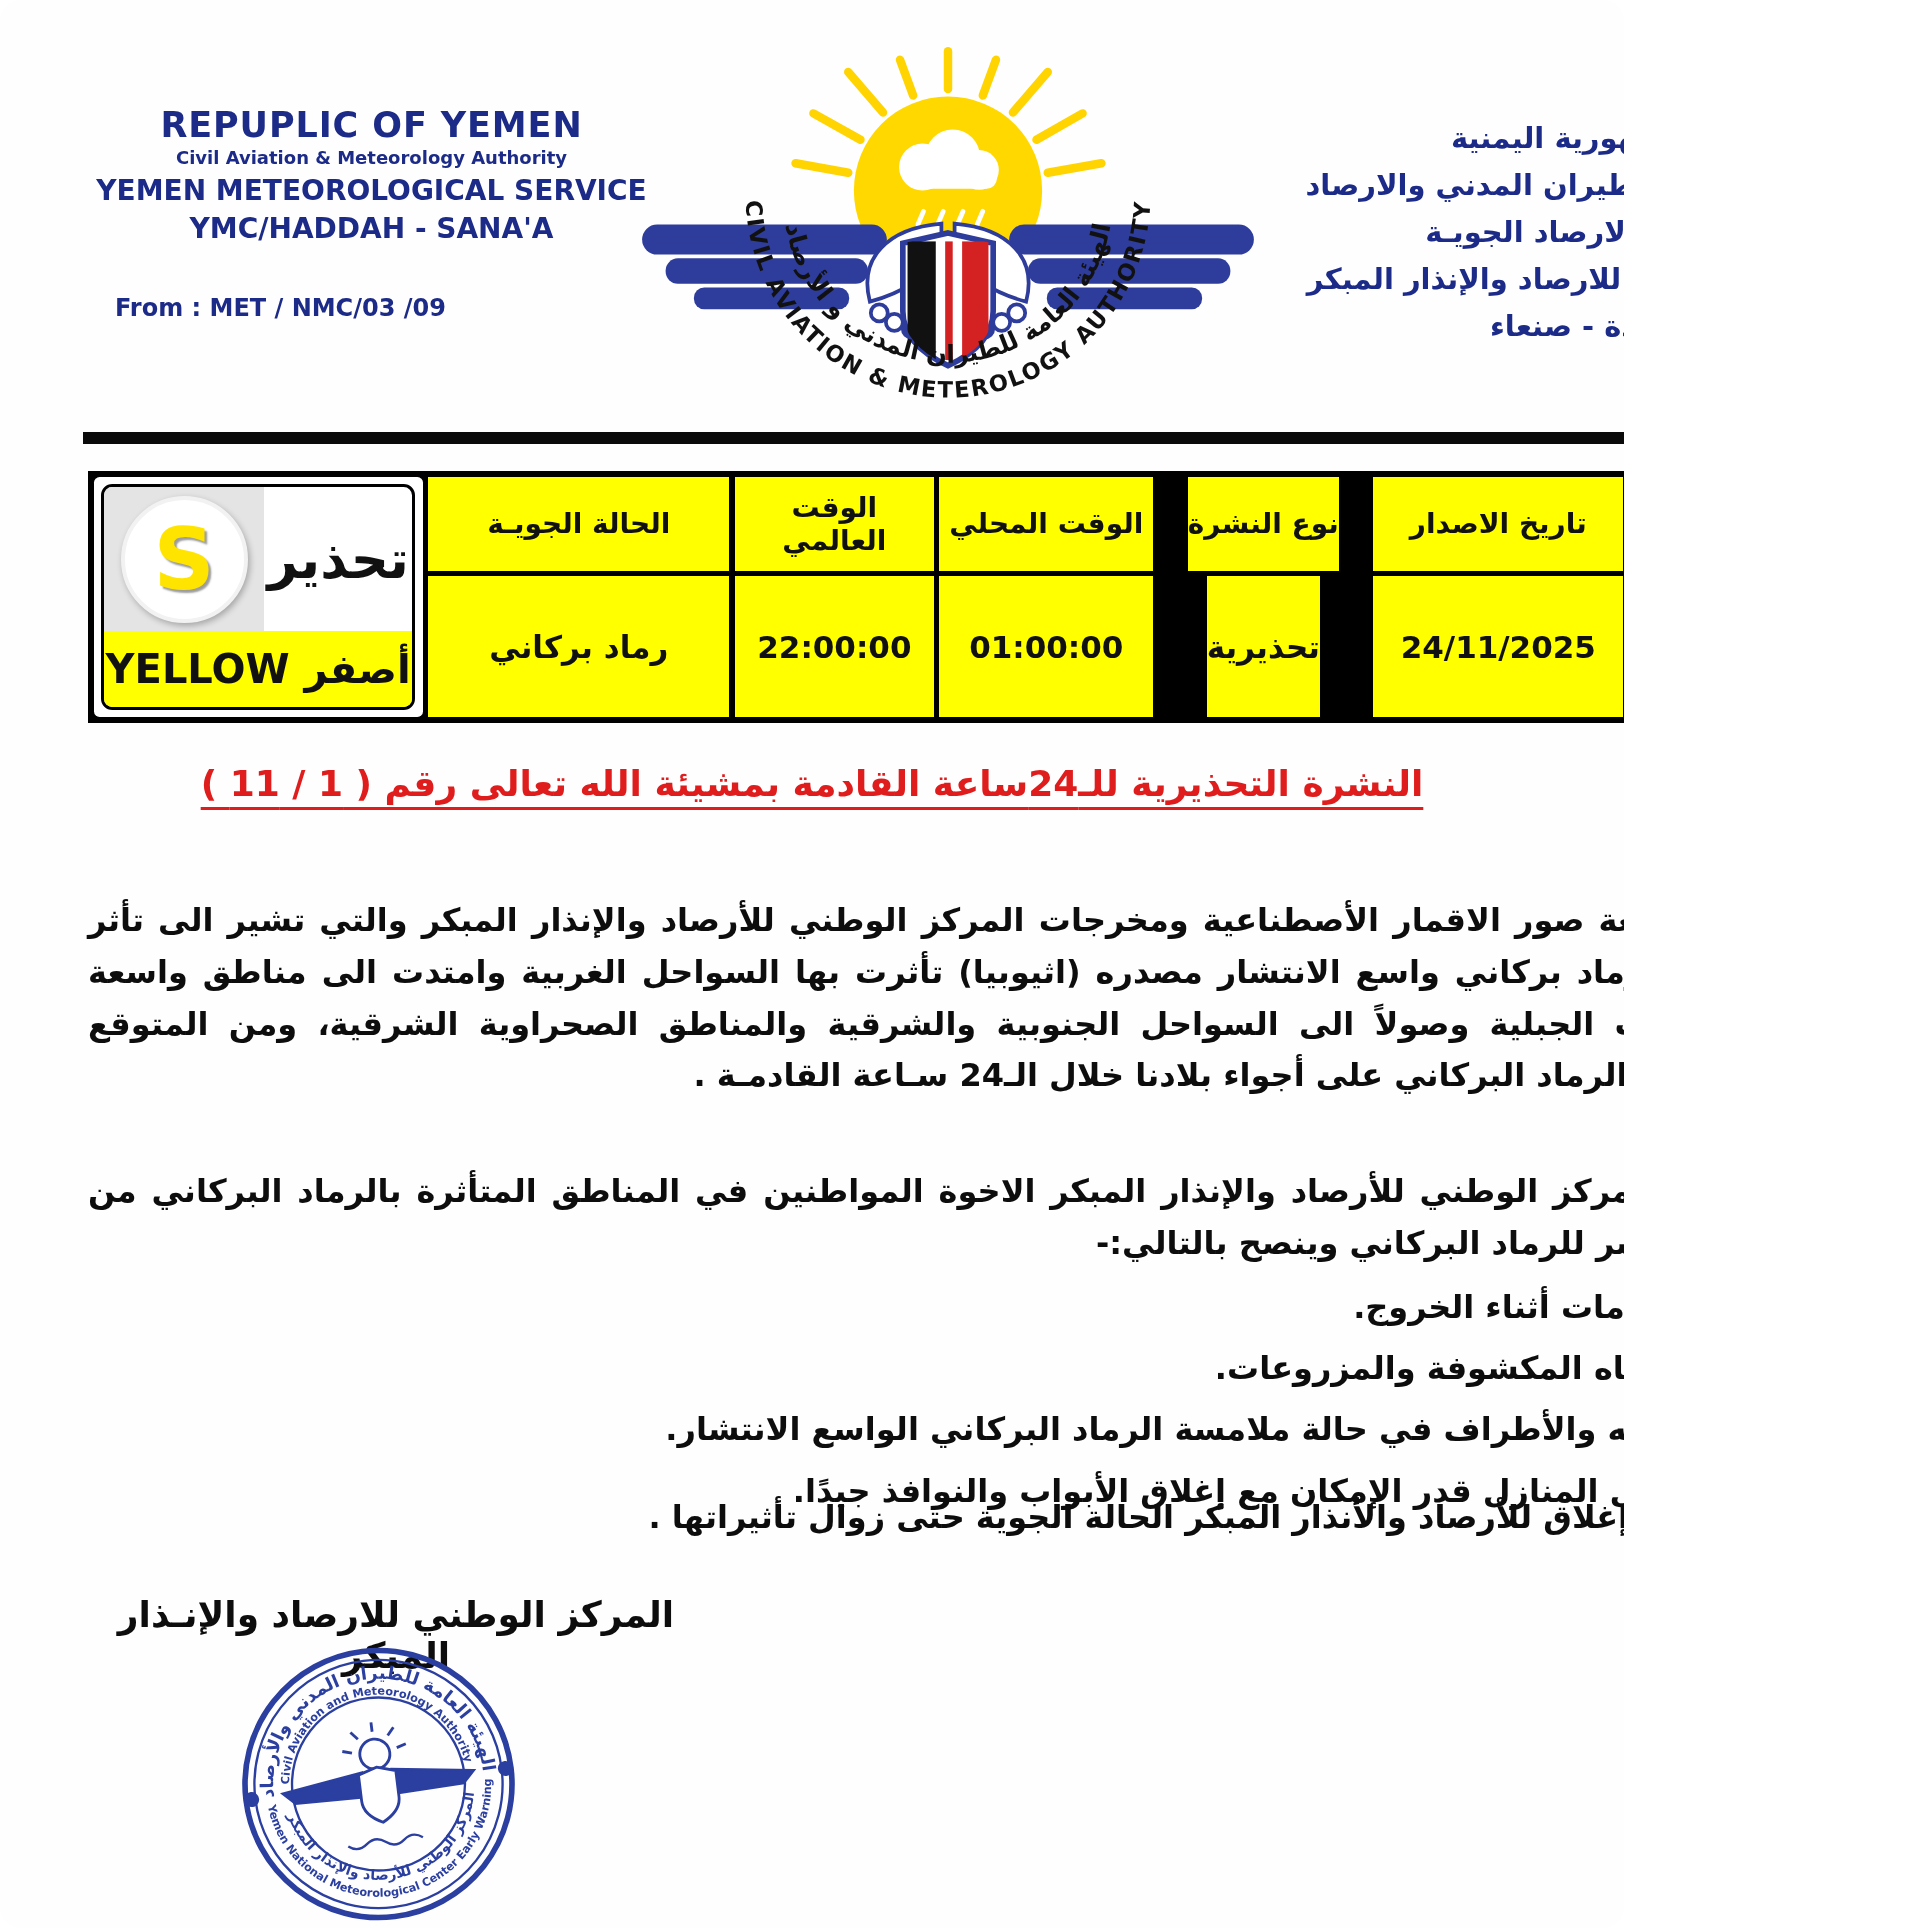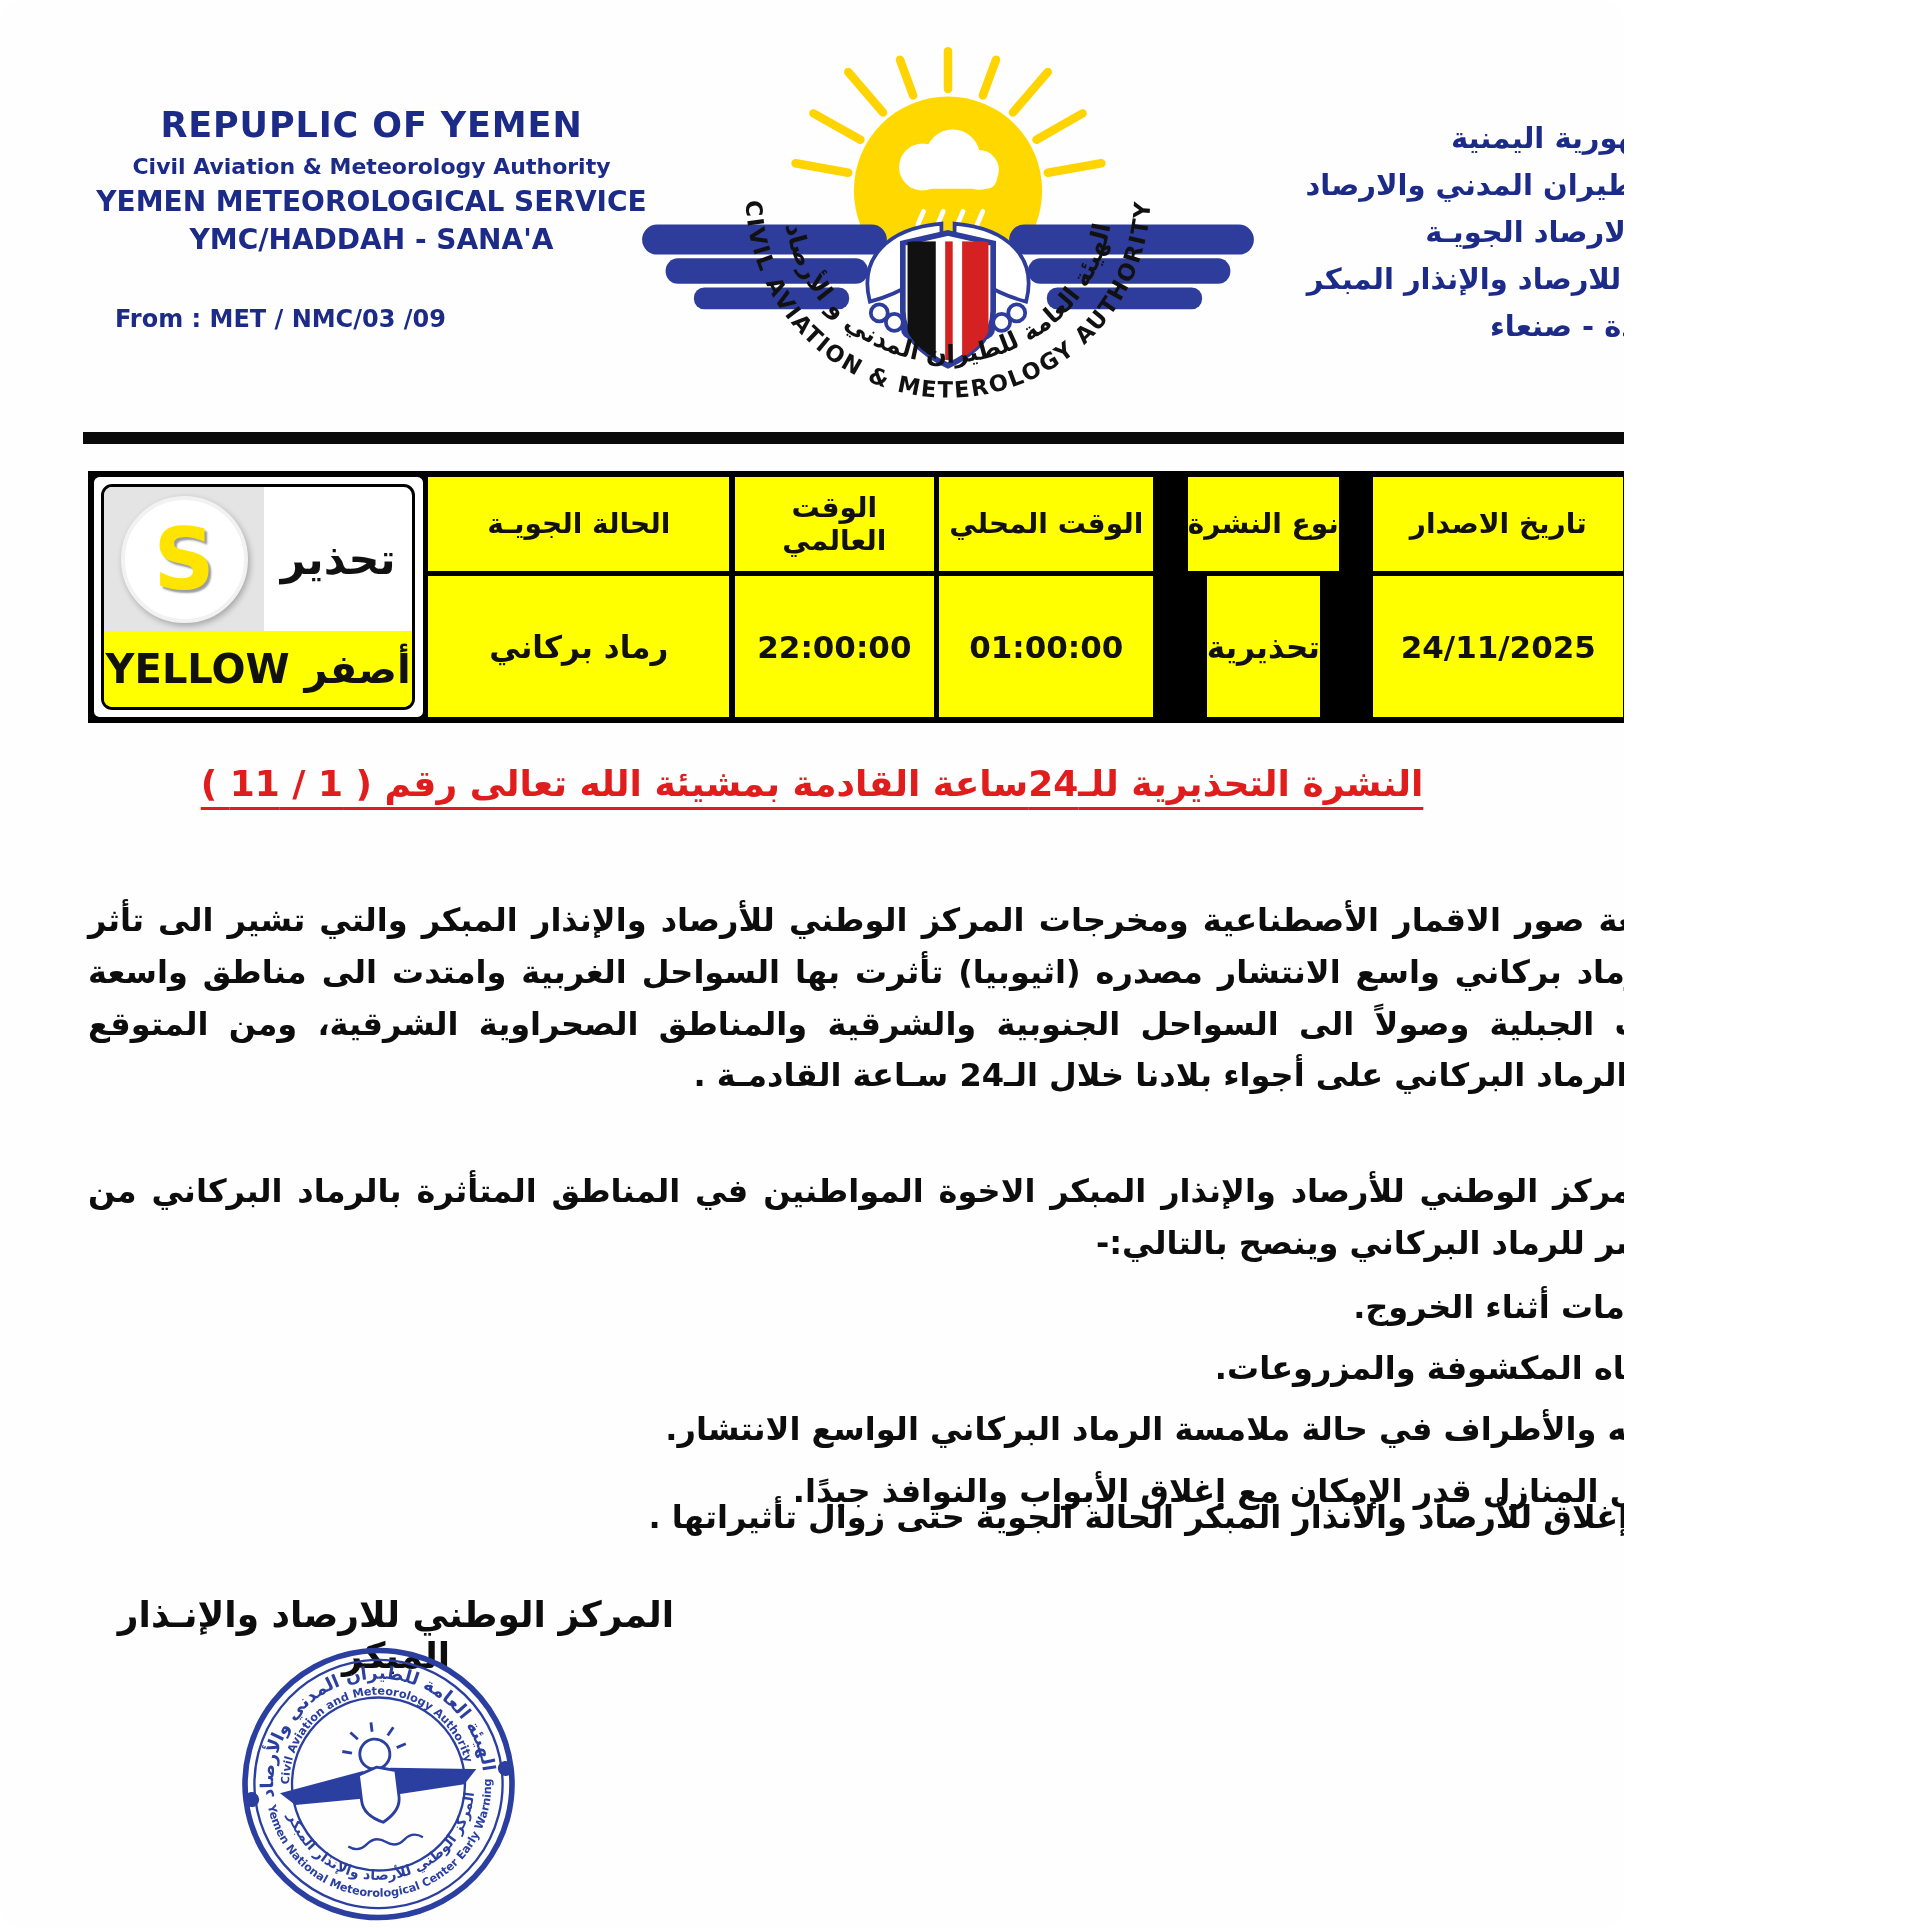--- a/index.html
+++ b/index.html
@@ -2,21 +2,21 @@
 <html lang="ar" style="font-size:15px"><head>
 <meta charset="utf-8">
 <style>
   html,body{margin:0;padding:0;background:#ffffff;}
   .page{position:relative;width:1624px;height:1928px;background:#fefefe;overflow:hidden;
         font-family:"DejaVu Sans","Liberation Sans",sans-serif;color:#111;border-radius:21px;}
 
   
   .hdr-en{position:absolute;left:89px;top:105px;width:565px;text-align:center;color:#1c2b87;font-weight:bold;}
   .en1{font-size:35px;letter-spacing:0.9px;}
-  .en2{font-size:22px;margin-top:9px;}
+  .en2{font-size:18px;margin-top:2px;}
   .en3{font-size:28px;margin-top:5.6px;}
   .en4{font-size:28px;margin-top:5.6px;}
   .from{margin-top:49px;font-size:24px;text-align:left;padding-left:26px;}
 
   .hdr-ar{position:absolute;left:1292px;top:115px;width:565px;direction:rtl;text-align:center;
           color:#1c2b87;font-weight:bold;font-size:29px;line-height:1.62;}
 
   .logo{position:absolute;left:576px;top:40px;width:744px;height:400px;}
 
   
@@ -34,21 +34,21 @@
   .vl{flex:1;font-size:31px;}
 
   .warn{background:#ffffff;border-radius:5.6px;padding:7.5px;box-sizing:border-box;}
   .warn-frame{height:100%;border:3.8px solid #000;border-radius:11.3px;overflow:hidden;
               display:flex;flex-direction:column;background:#fff;box-sizing:border-box;direction:ltr;}
   .warn-top{flex:1.9;display:flex;}
   .s-pane{width:52%;background:#e4e4e4;display:flex;align-items:center;justify-content:center;}
   .s-circle{width:119px;height:119px;border-radius:50%;background:#fff;border:4.7px solid #f2f2f2;
             box-shadow:1.9px 2.8px 6.6px rgba(0,0,0,.28);display:flex;align-items:center;justify-content:center;}
   .s-letter{font-size:85px;font-weight:bold;color:#ffe400;text-shadow:2.8px 2.8px 1.9px #9d9d9d;line-height:1;}
-  .warn-word{flex:1;display:flex;align-items:center;justify-content:center;font-size:43px;font-weight:bold;}
+  .warn-word{flex:1;display:flex;align-items:center;justify-content:center;font-size:53px;font-weight:bold;}
   .warn-level{flex:1;background:#ffff00;display:flex;align-items:center;justify-content:center;
               gap:15px;font-size:40px;font-weight:bold;direction:rtl;}
 
   
   .title{position:absolute;left:0;top:763px;width:100%;text-align:center;direction:rtl;
          color:#e01d1d;font-size:36px;font-weight:bold;text-decoration:underline;
          text-decoration-thickness:2.8px;text-underline-offset:11.3px;}
 
   .para,.list{position:absolute;left:88px;width:1757px;direction:rtl;text-align:right;
               font-weight:bold;font-size:32px;line-height:1.62;color:#0d0d0d;}

